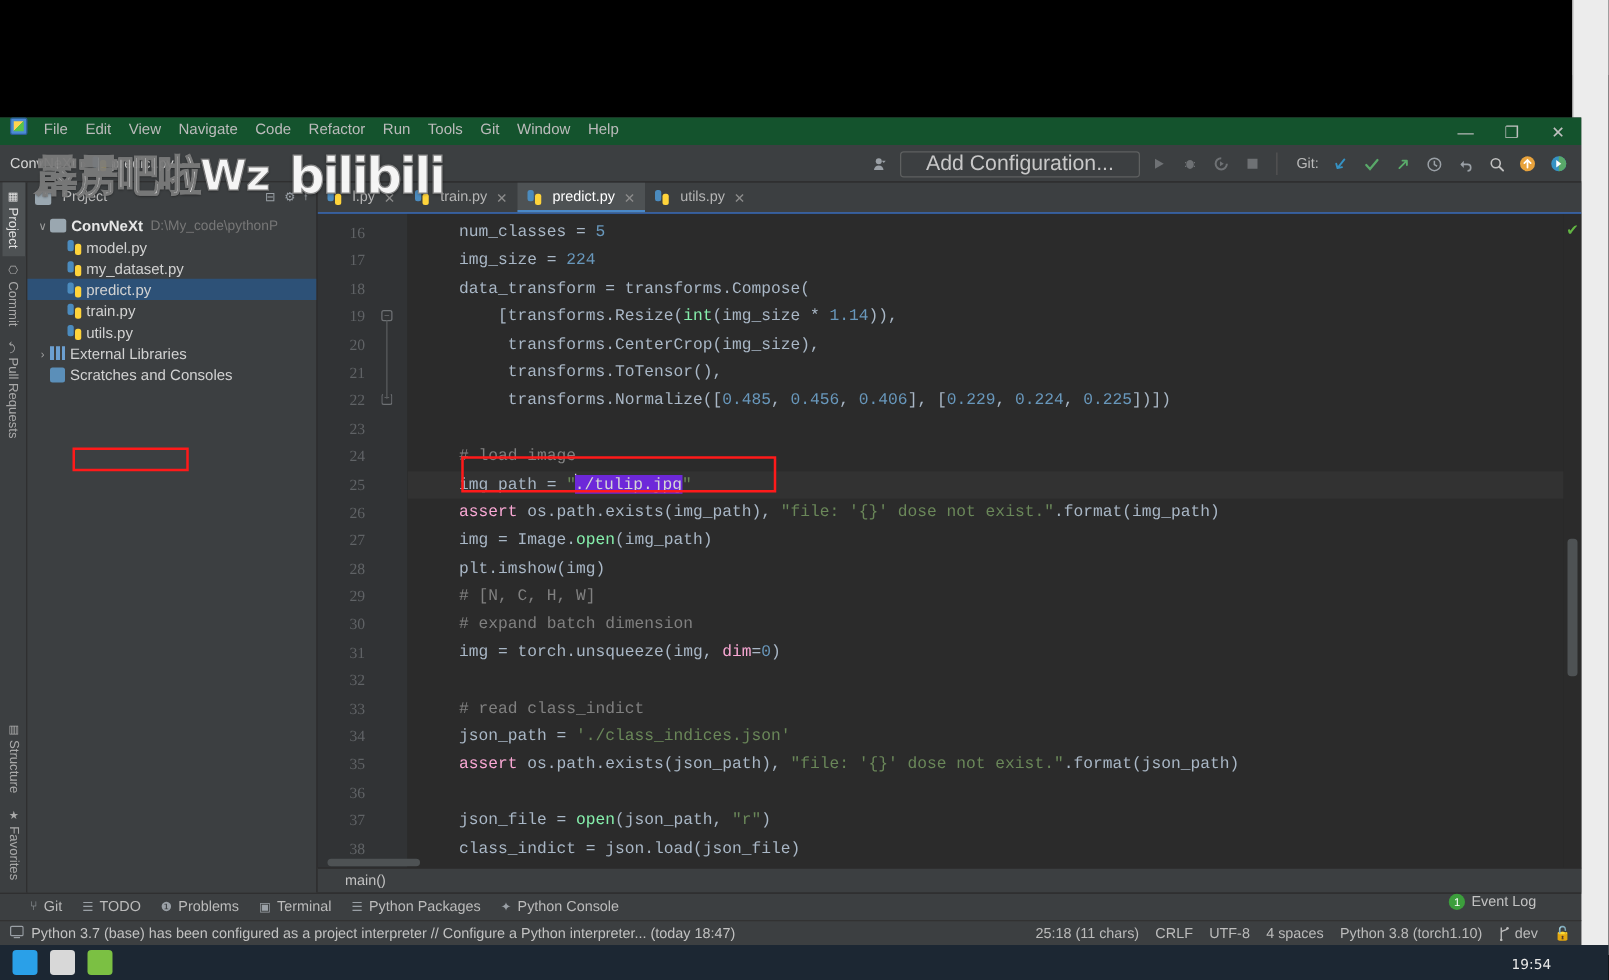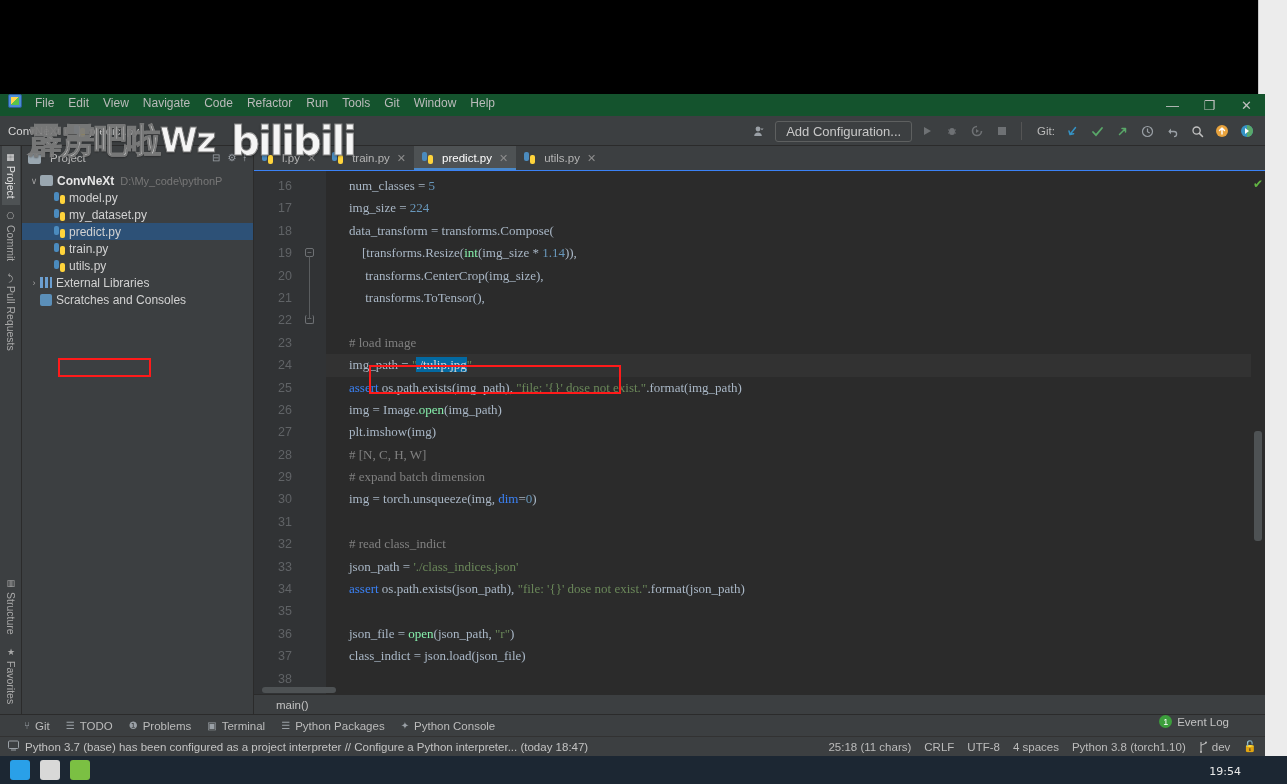--- a/index.html
+++ b/index.html
@@ -64,21 +64,21 @@
     content:""; position:absolute; width:5px; height:9px; border-radius:2px;
   }
   .py-icon::before{ left:0; top:0; background:#4b8bbe; }
   .py-icon::after{ right:0; bottom:0; background:#ffd43b; }
 
   .toolbar-right { position:absolute; right:8px; top:0; height:30px; display:flex; align-items:center; gap:5px; }
   .tb-icon { width:20px; height:20px; display:flex; align-items:center; justify-content:center;
              color:#9aa0a6; font-size:12px; }
   .addconf {
     height:21px; border:1px solid #5e6060; border-radius:3px; background:#3c3f41;
-    color:#c8c8c8; font-size:13px; padding:0 10px; display:flex; align-items:center;
+    color:#c8c8c8; font-size:17px; padding:0 20px; display:flex; align-items:center;
     white-space:nowrap;
   }
   .gitlabel{ font-size:11.5px; color:#bbb; margin-left:6px; margin-right:2px;}
   .sep-v { width:1px; height:18px; background:#555; margin:0 4px; }
 
   
   .body { flex:1; display:flex; min-height:0; }
 
   
   .leftstrip {
@@ -133,41 +133,41 @@
             border-bottom:1px solid #3b82f6; overflow:hidden; }
   .etab { display:flex; align-items:center; gap:5px; padding:0 8px; font-size:11.5px;
           color:#b5b5b5; position:relative; white-space:nowrap; }
   .etab.active { background:#4e5254; color:#ffffff; }
   .etab.active::after { content:""; position:absolute; left:0; bottom:0; width:100%; height:2px; background:#4a88c7; }
   .etab .x { color:#8c8c8c; font-size:11px; margin-left:2px; }
 
   .editor-wrap { flex:1; display:flex; position:relative; min-height:0; background:#2b2b2b; overflow:hidden; }
   .gutter {
     width:72px; background:#313335; flex:none; position:relative;
-    font-family:Liberation Sans, sans-serif; font-size:12.5px; color:#606366;
+    font-family:Liberation Serif, serif; font-size:12.5px; color:#606366;
     padding-top:4px;
   }
   .gln { height:22.4px; line-height:22.4px; text-align:right; padding-right:34px; }
   .fold { position:absolute; right:12px; width:9px; height:9px; border:1px solid #6e7174;
           border-radius:2px; color:#8a8d90; font-size:8px; line-height:7px; text-align:center; background:#313335;}
   .foldline { position:absolute; right:16px; width:1px; background:#5a5d5f; }
 
   .code {
     flex:1; position:relative; padding-top:4px; min-width:0;
-    font-family:Liberation Serif, serif; font-size:13px; color:#a9b7c6;
+    font-family:Liberation Mono, monospace; font-size:13px; color:#a9b7c6;
     background:#2b2b2b; overflow:hidden;
   }
   .cline { height:22.4px; line-height:22.4px; padding-left:10px; white-space:pre; }
   .cline.current { background:#323232; }
-  .kw    { color:#3b82f6; }
+  .kw    { color:#f9a8d4; }
   .num   { color:#6897bb; }
   .str   { color:#6a8759; }
   .cmt   { color:#808080; }
   .builtin{ color:#86efac; }
-  .sel   { background:#0369a1; color:#d6d6d6; }
+  .sel   { background:#6d28d9; color:#d6d6d6; }
   .caret { display:inline-block; width:1px; height:14px; background:#d6d6d6;
            vertical-align:-2px; margin:0 -1px; }
 
   
   .anno-code {
     position:absolute; left:43px; top:194px; width:252px; height:29px;
     border:2px solid #ff1a1a; pointer-events:none; z-index:30;
   }
 
   
@@ -498,20 +498,21 @@
               <div class="foldline" style="top: 85.2px; height: 63.2px;"></div>
             </div>
           <div class="code" id="code">
             <div class="anno-code"></div>
           <div class="cline">    num_classes = <span class="num">5</span></div>
               <div class="cline">    img_size = <span class="num">224</span></div>
               <div class="cline">    data_transform = transforms.Compose(</div>
               <div class="cline">        [transforms.Resize(<span class="builtin">int</span>(img_size * <span class="num">1.14</span>)),</div>
               <div class="cline">         transforms.CenterCrop(img_size),</div>
               <div class="cline">         transforms.ToTensor(),</div>
+              <div class="cline">         transforms.Normalize([<span class="num">0.485</span>, <span class="num">0.456</span>, <span class="num">0.406</span>], [<span class="num">0.229</span>, <span class="num">0.224</span>, <span class="num">0.225</span>])])</div>
               <div class="cline"></div>
               <div class="cline"><span class="cmt">    # load image</span></div>
               <div class="cline current">    img_path = <span class="str">"</span><span class="caret"></span><span class="sel">./tulip.jpg</span><span class="str">"</span></div>
               <div class="cline">    <span class="kw">assert</span> os.path.exists(img_path), <span class="str">"file: '{}' dose not exist."</span>.format(img_path)</div>
               <div class="cline">    img = Image.<span class="builtin">open</span>(img_path)</div>
               <div class="cline">    plt.imshow(img)</div>
               <div class="cline"><span class="cmt">    # [N, C, H, W]</span></div>
               <div class="cline"><span class="cmt">    # expand batch dimension</span></div>
               <div class="cline">    img = torch.unsqueeze(img, <span class="kw">dim</span>=<span class="num">0</span>)</div>
               <div class="cline"></div>

